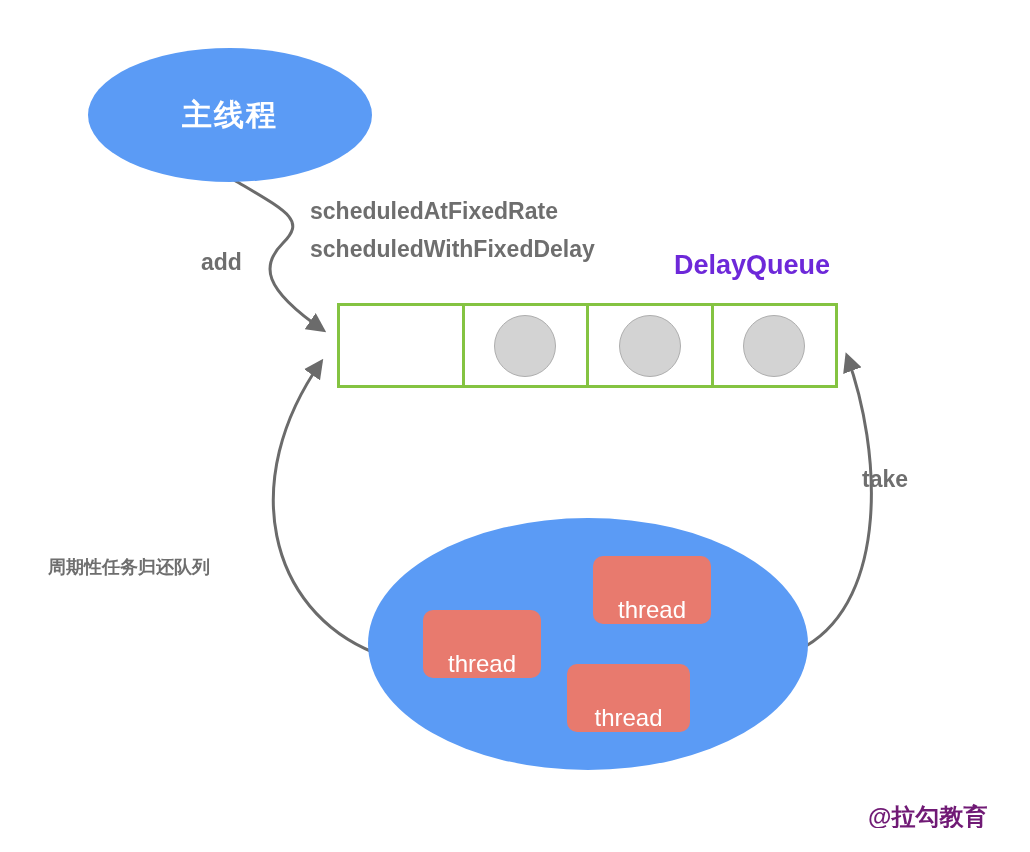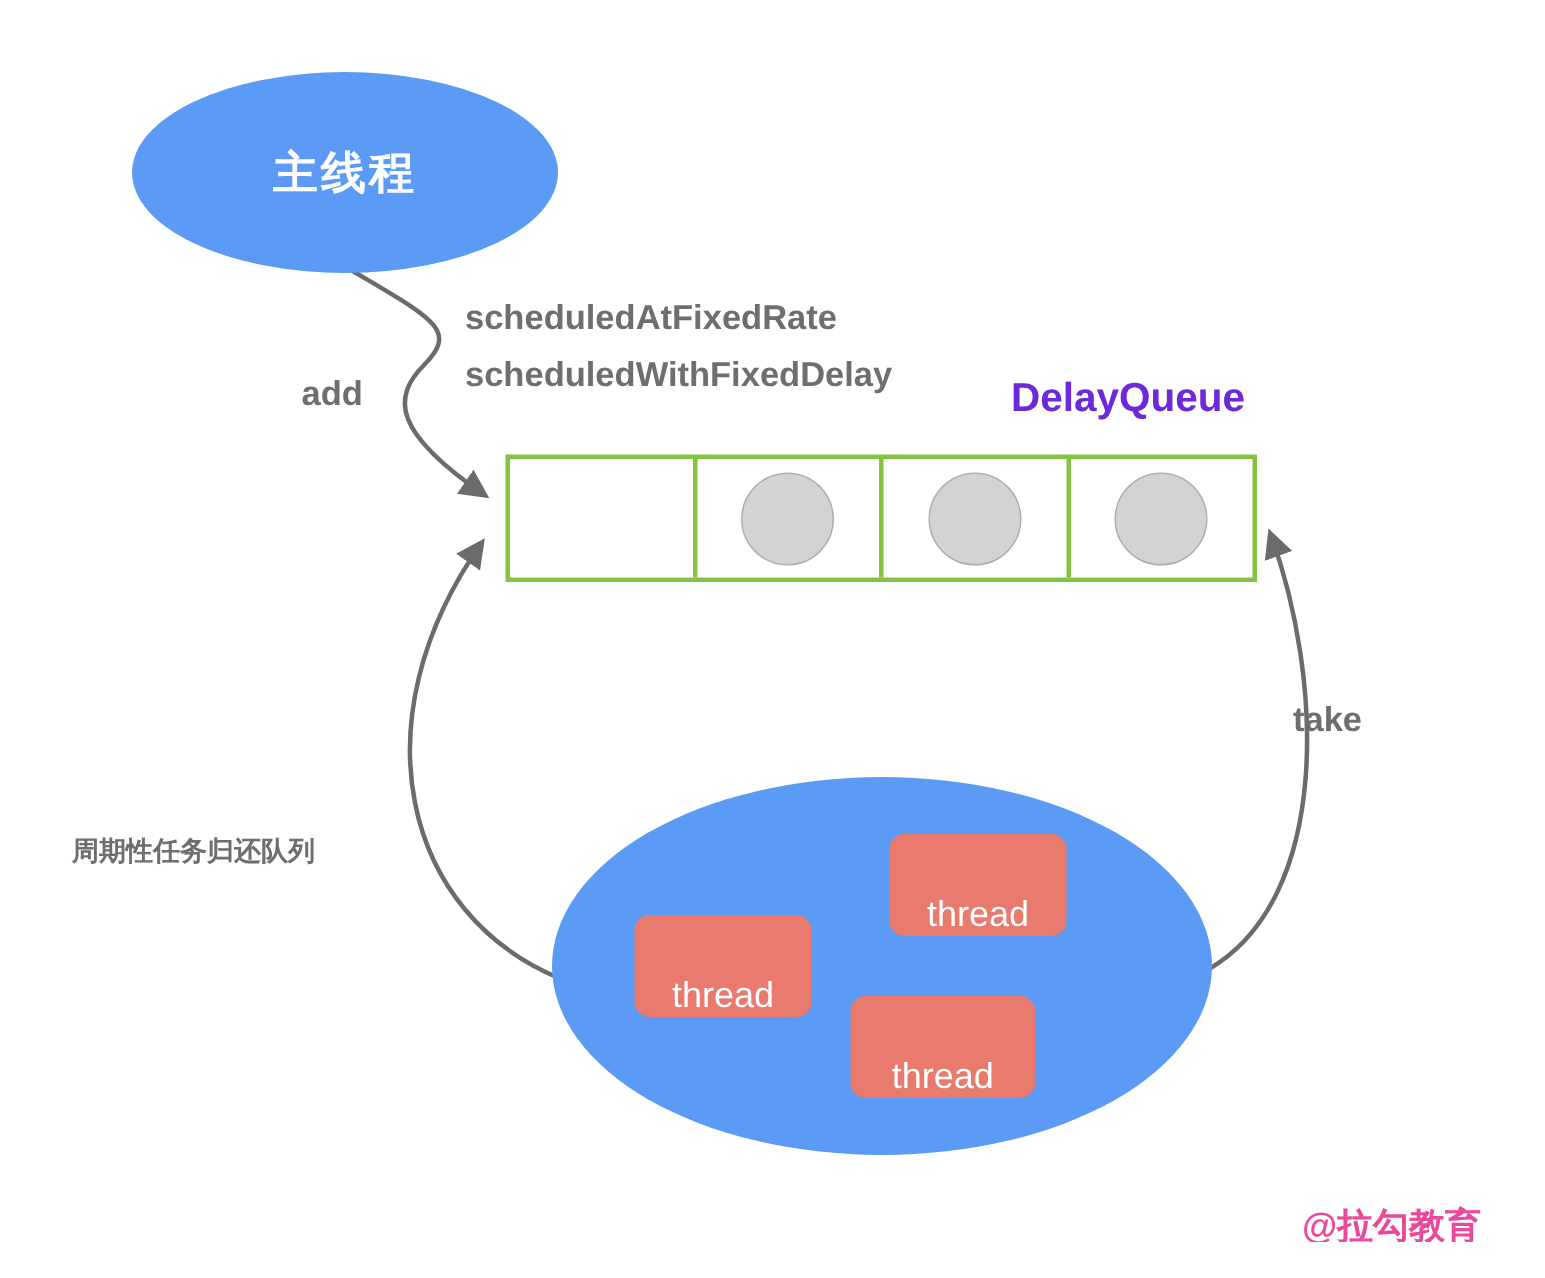--- a/index.html
+++ b/index.html
@@ -48,21 +48,21 @@
   .lbl-scheduled-delay{left:310px;top:236px;}
   .lbl-add{left:186px;top:249px;margin-left:15px;}
   .lbl-take{left:862px;top:466px;}
   .lbl-return{left:48px;top:523px;font-size:18px;margin-top:32px;}
   .lbl-delayqueue{
     position:absolute;left:674px;top:250px;
     color:#6d28d9;font-size:27px;font-weight:700;
   }
   .watermark{
     position:absolute;left:868px;top:801px;
-    color:#ec4899;font-size:24px;font-weight:700;
+    color:#701a75;font-size:24px;font-weight:700;
   }
 </style>
 </head>
 <body>
 
 <div class="canvas">
 
   <svg class="arrow-layer" viewBox="0 0 1030 852">
     <defs>
       <marker id="ah" viewBox="0 0 10 10" refX="8" refY="5" markerWidth="6.5" markerHeight="6.5" orient="auto-start-reverse">

